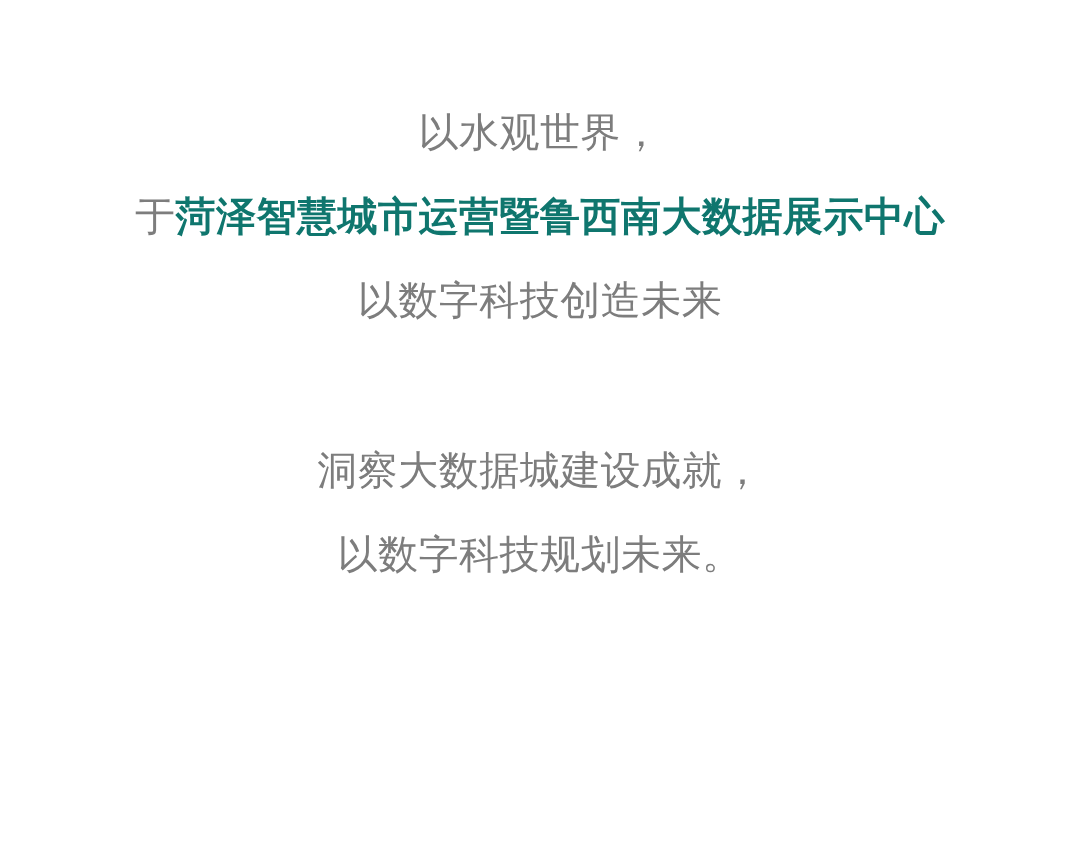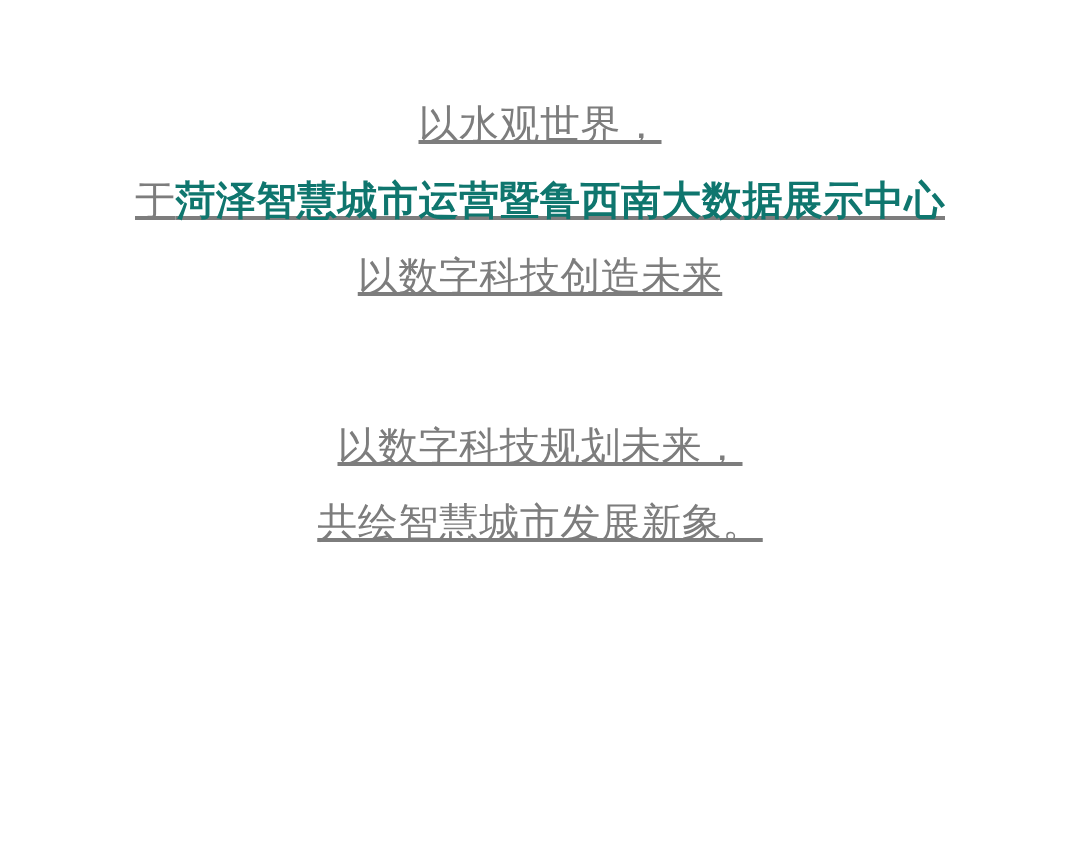--- a/index.html
+++ b/index.html
@@ -12,28 +12,27 @@
     height: 864px;
     overflow: hidden;
     font-family: "Liberation Sans", "DejaVu Sans", sans-serif;
   }
   .article {
     width: 1080px;
     padding-top: 86px;
     text-align: center;
   }
   .line {
-    margin: 0;
+    margin: 8px;
     font-size: 40px;
     line-height: 76px;
     font-weight: 300;
     color: #7d7d7d;
     letter-spacing: 0.5px;
     white-space: nowrap;
-    text-decoration: underline;
   }
   .stanza-2 {
     margin-top: 94px;
   }
   .highlight {
     color: #0f766e;
     font-weight: bold;
   }
   .prefix {
     color: #7d7d7d;
@@ -49,19 +48,19 @@
     <p class="line">以水观世界，</p>
 
     <p class="line"><span class="prefix">于</span><span class="highlight">菏泽智慧城市运营暨鲁西南大数据展示中心</span></p>
 
     <p class="line">以数字科技创造未来</p>
 
 
   </div>
 
   <div class="stanza stanza-2">
-    <p class="line">以数字科技规划未来，</p>
+    <p class="line">洞察大数据城建设成就，</p>
 
 
-    <p class="line">共绘智慧城市发展新象。</p>
+    <p class="line">以数字科技规划未来。</p>
   </div>
 
 </div>
 
 </body></html>

